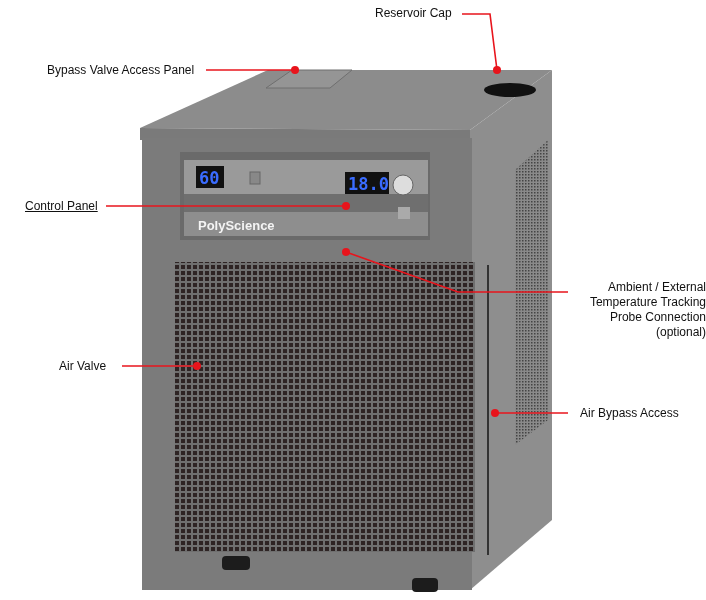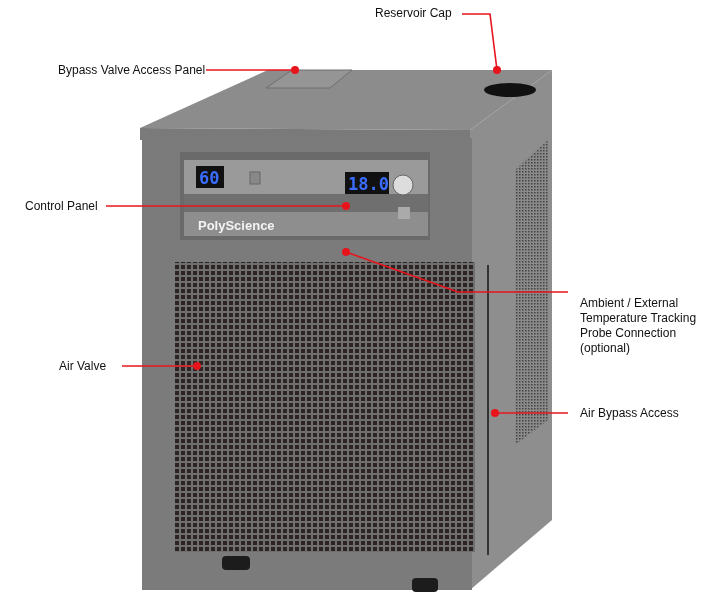--- a/index.html
+++ b/index.html
@@ -66,17 +66,17 @@
     <circle cx="497" cy="70" r="4"></circle>
       <circle cx="295" cy="70" r="4"></circle>
     <circle cx="346" cy="206" r="4"></circle>
       <circle cx="346" cy="252" r="4"></circle>
     <circle cx="197" cy="366" r="4"></circle>
       <circle cx="495" cy="413" r="4"></circle>
   </g>
 </svg>
 
 <div class="label" style="left:375px;top:6px;">Reservoir Cap</div>
-<div class="label" style="left:58px;top:63px;">Bypass Valve Access Panel</div>
-<div class="label" style="left:25px;top:199px;">Control Panel</div>
-<div class="label" style="left:580px;top:296px;width:126px;">Ambient / External Temperature Tracking Probe Connection (optional)</div>
+<div class="label" style="left:47px;top:63px;">Bypass Valve Access Panel</div>
+<div class="label" style="left:25px;top:199px;text-decoration:underline;">Control Panel</div>
+<div class="label" style="left:580px;top:280px;width:126px;text-align:right;">Ambient / External Temperature Tracking Probe Connection (optional)</div>
 <div class="label" style="left:59px;top:359px;">Air Valve</div>
 <div class="label" style="left:580px;top:406px;">Air Bypass Access</div>
 
 </body></html>

